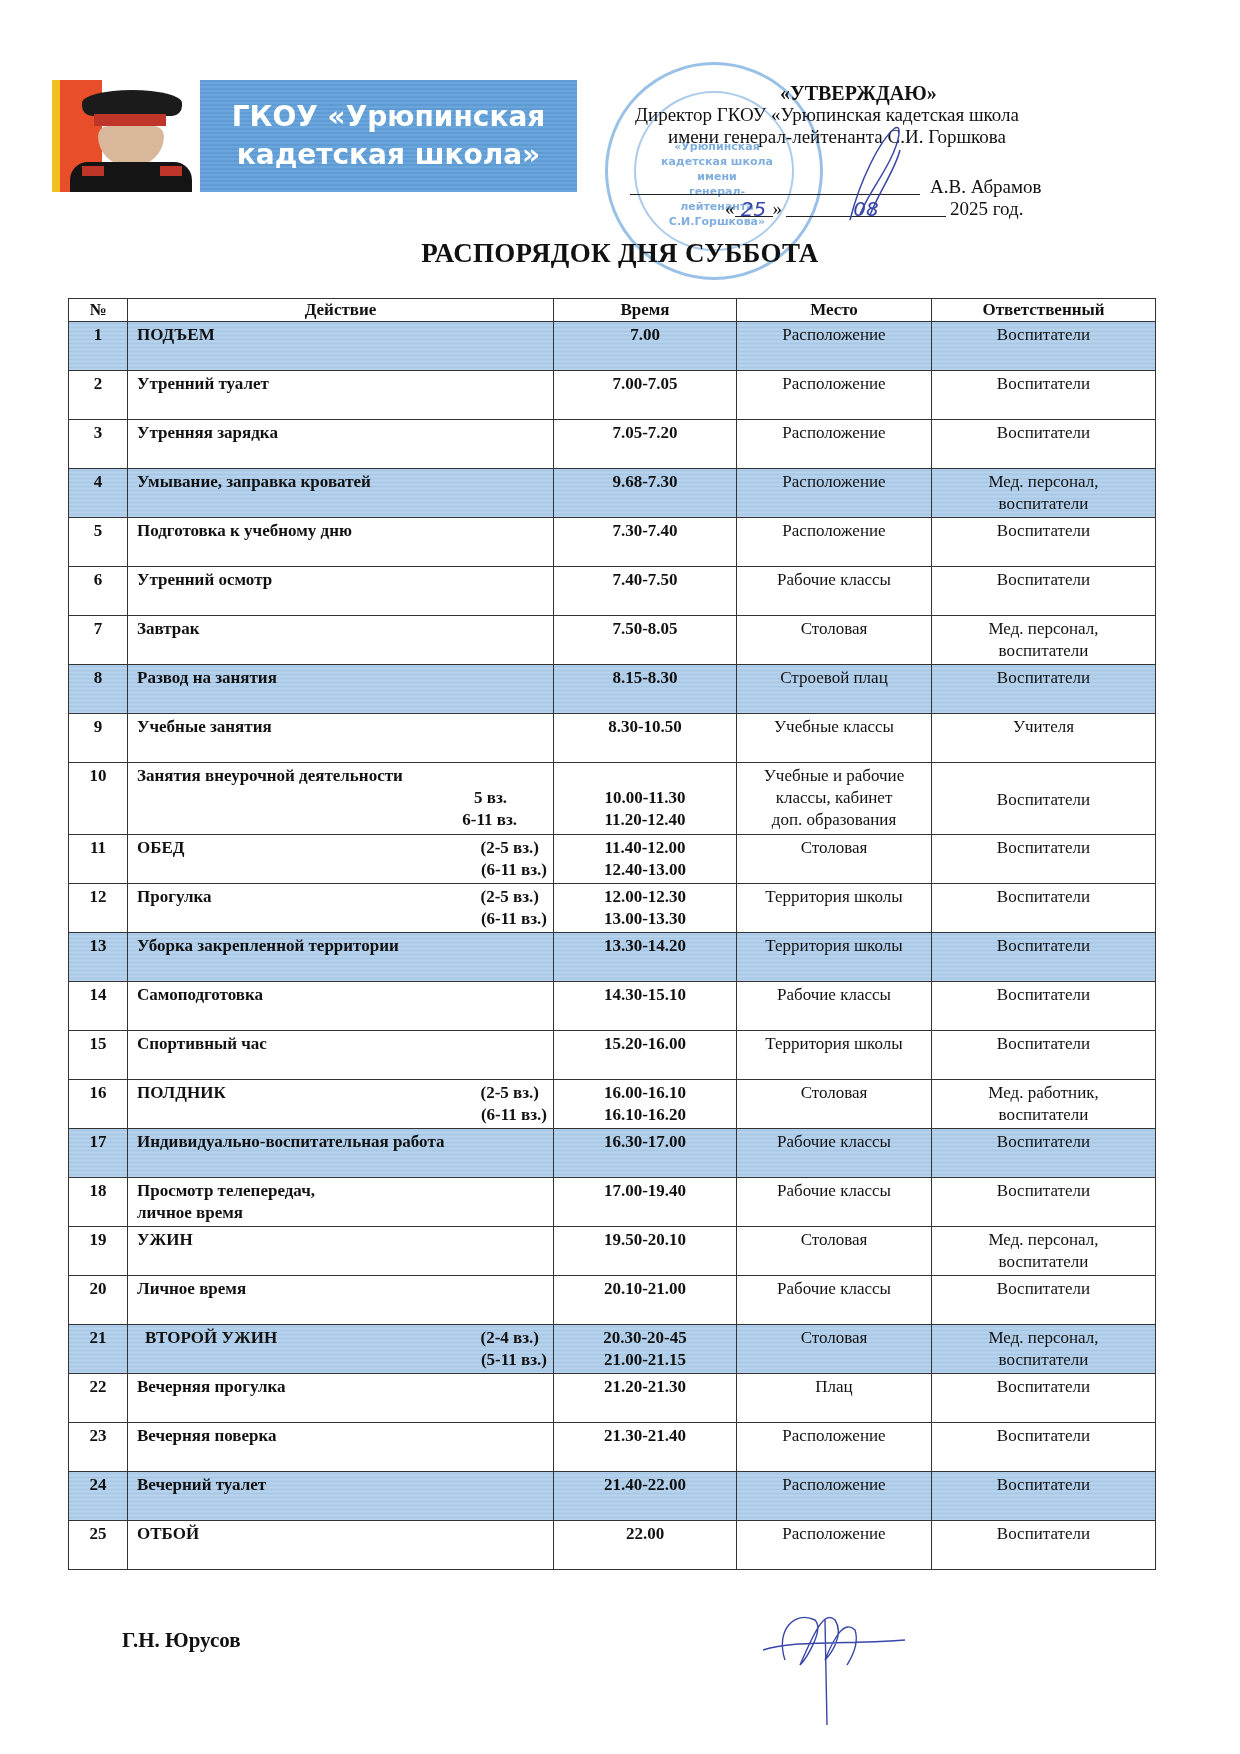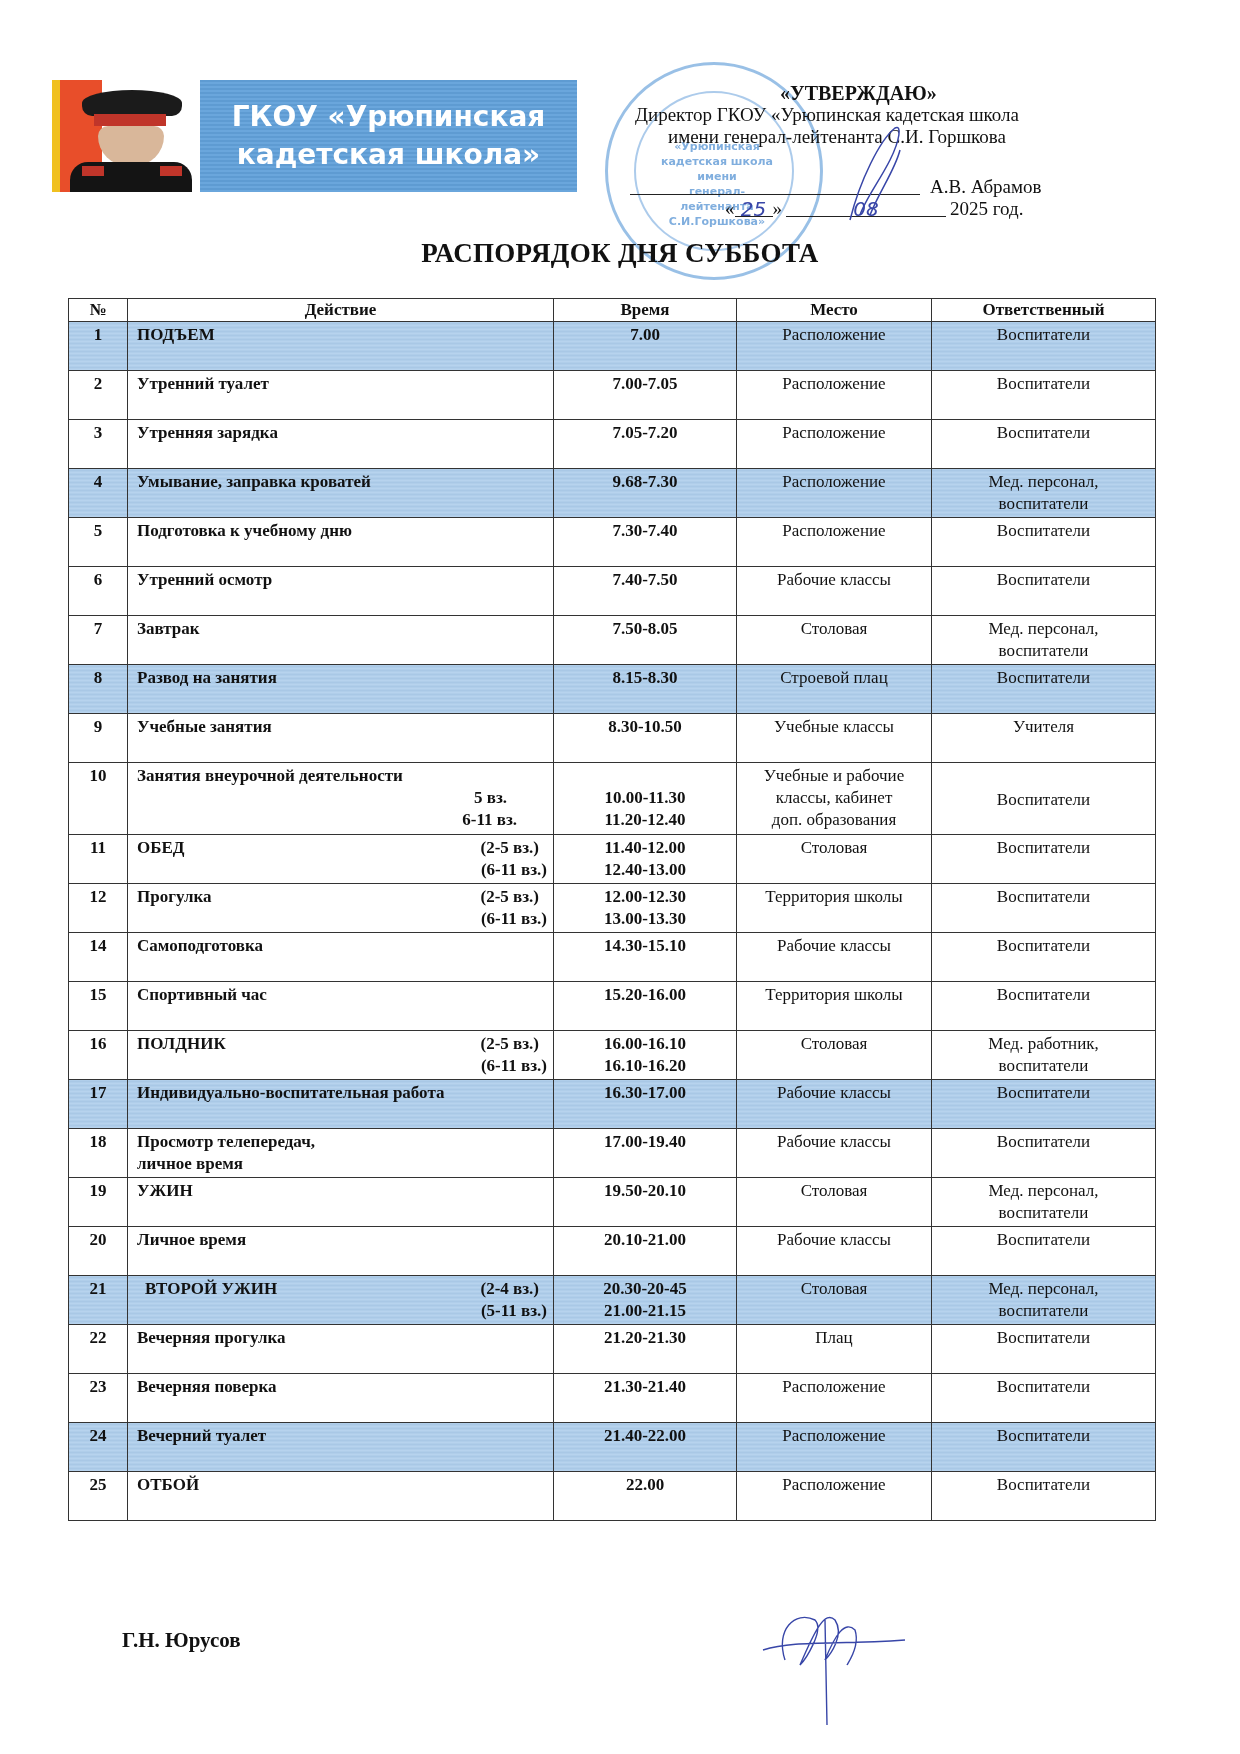--- a/index.html
+++ b/index.html
@@ -239,20 +239,27 @@
           </div>
         <div class="act-sub" style="padding-right:0">(6-11 вз.)</div>
       </td>
       <td class="time">
           <div>12.00-12.30</div>
           <div>13.00-13.30</div>
         </td>
       <td class="place">Территория школы</td>
       <td class="resp">Воспитатели</td>
     </tr>
+    <tr class="row hl">
+      <td class="num">13</td>
+      <td class="act">Уборка закрепленной территории</td>
+      <td class="time">13.30-14.20</td>
+      <td class="place">Территория школы</td>
+      <td class="resp">Воспитатели</td>
+    </tr>
     <tr class="row">
       <td class="num">14</td>
       <td class="act">Самоподготовка</td>
       <td class="time">14.30-15.10</td>
       <td class="place">Рабочие классы</td>
       <td class="resp">Воспитатели</td>
     </tr>
     <tr class="row">
       <td class="num">15</td>
       <td class="act">Спортивный час</td>

